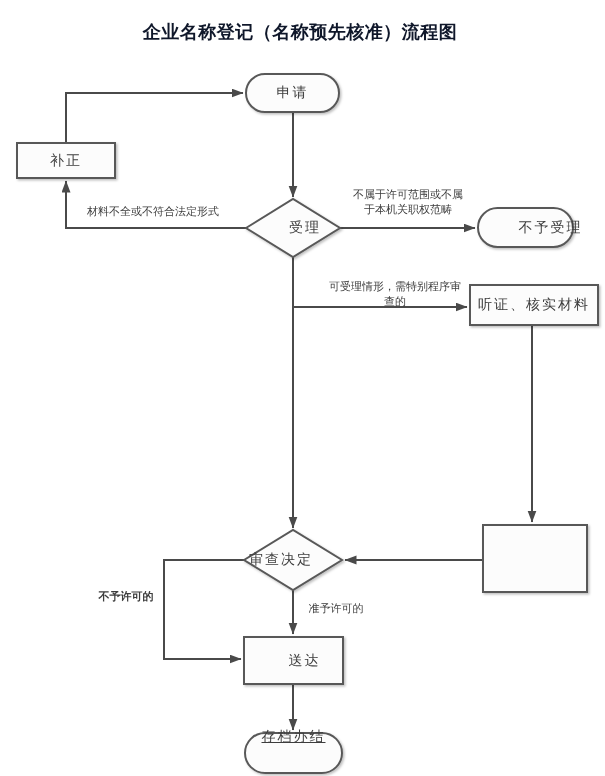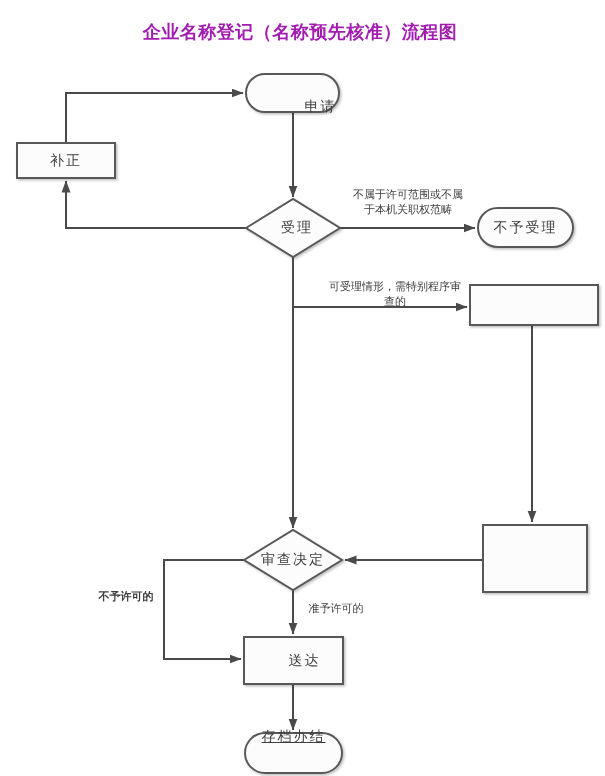--- a/index.html
+++ b/index.html
@@ -1,19 +1,19 @@
 <!DOCTYPE html>
 <html><head>
 <meta charset="utf-8">
 <style>
   html,body{margin:0;padding:0;background:#fff;}
   #page{position:relative;width:605px;height:776px;background:#ffffff;overflow:hidden;
         font-family:"Liberation Serif",serif;color:#333;}
   .title{position:absolute;top:20px;left:11px;right:16px;text-align:center;
-         font-size:18px;font-weight:bold;color:#a21caf;letter-spacing:0.5px;}
+         font-size:18px;font-weight:bold;color:#0f172a;letter-spacing:0.5px;}
   svg.canvas{position:absolute;left:0;top:0;}
   .node-label{position:absolute;display:flex;align-items:center;justify-content:center;
               font-size:14px;letter-spacing:2px;color:#3d3d3d;}
   .edge-label{position:absolute;font-size:11px;color:#3d3d3d;text-align:center;
               white-space:pre-line;line-height:15px;}
 </style>
 </head>
 <body>
 
 <div id="page">
@@ -49,27 +49,29 @@
       <polygon points="246,228 293,199 340,228 293,257"></polygon>
       <rect x="478" y="208" width="95" height="39" rx="19.5"></rect>
       <rect x="470" y="285" width="128" height="40"></rect>
       <polygon points="244,560 293,530 342,560 293,590"></polygon>
       <rect x="483" y="525" width="104" height="67"></rect>
       <rect x="244" y="637" width="99" height="47"></rect>
       <rect x="245" y="733" width="97" height="40" rx="20"></rect>
     </g>
   </svg>
 
-  <div class="node-label" style="left:246px;top:88px;width:93px;height:38px;padding-left:28px;">申请</div>
+  <div class="node-label" style="left:246px;top:74px;width:93px;height:38px;">申请</div>
   <div class="node-label" style="left:17px;top:143px;width:98px;height:35px;">补正</div>
-  <div class="node-label" style="left:250px;top:199px;width:94px;height:58px;">受理</div>
-  <div class="node-label" style="left:478px;top:208px;width:95px;height:39px;">不予受理</div>
-  <div class="node-label" style="left:244px;top:530px;width:98px;height:60px;text-align:right;">审查决定</div>
+  <div class="node-label" style="left:258px;top:199px;width:94px;height:58px;">受理</div>
+  <div class="node-label" style="left:478px;top:208px;width:95px;height:39px;padding-left:25px;">不予受理</div>
+  <div class="node-label" style="left:470px;top:285px;width:128px;height:40px;">听证、核实材料</div>
+  <div class="node-label" style="left:232px;top:530px;width:98px;height:60px;text-align:right;">审查决定</div>
   <div class="node-label" style="left:244px;top:637px;width:99px;height:47px;margin-left:11px;">送达</div>
   <div class="node-label" style="left:245px;top:717px;width:97px;height:40px;text-decoration:underline;">存档办结</div>
 
+  <div class="edge-label" style="left:53px;top:204px;width:200px;">材料不全或不符合法定形式</div>
   <div class="edge-label" style="left:328px;top:187px;width:160px;">不属于许可范围或不属
 于本机关职权范畴</div>
   <div class="edge-label" style="left:315px;top:260px;width:160px;margin-top:19px;">可受理情形，需特别程序审
 查的</div>
   <div class="edge-label" style="left:76px;top:589px;width:100px;font-weight:bold;">不予许可的</div>
   <div class="edge-label" style="left:286px;top:601px;width:100px;">准予许可的</div>
 </div>
 
 </body></html>

